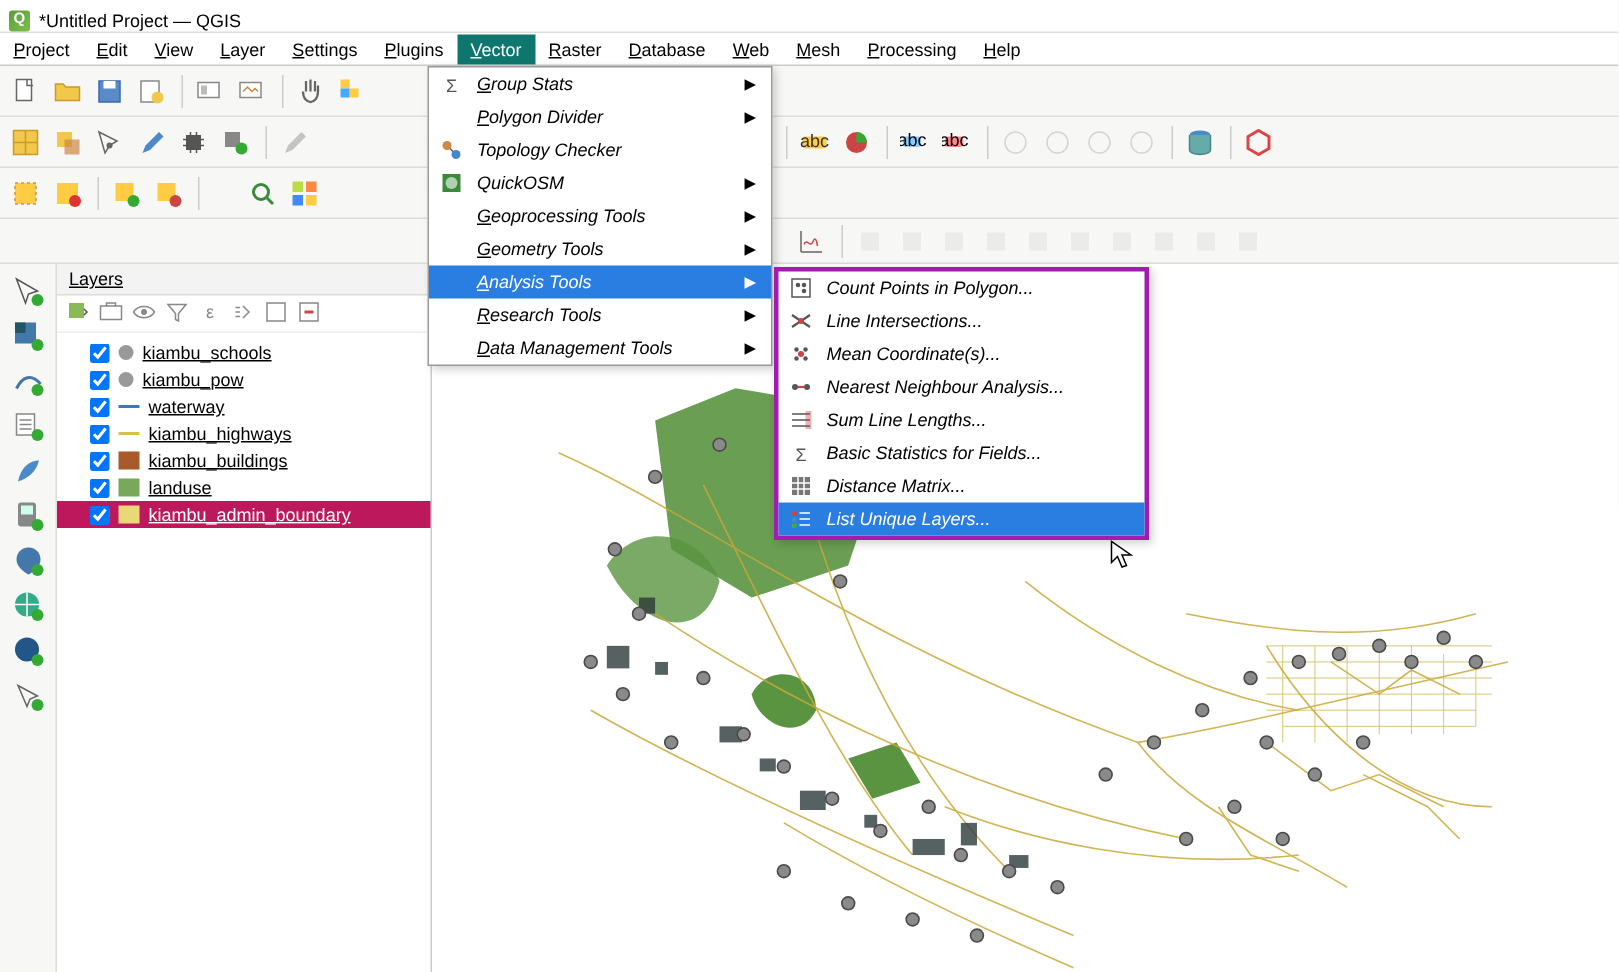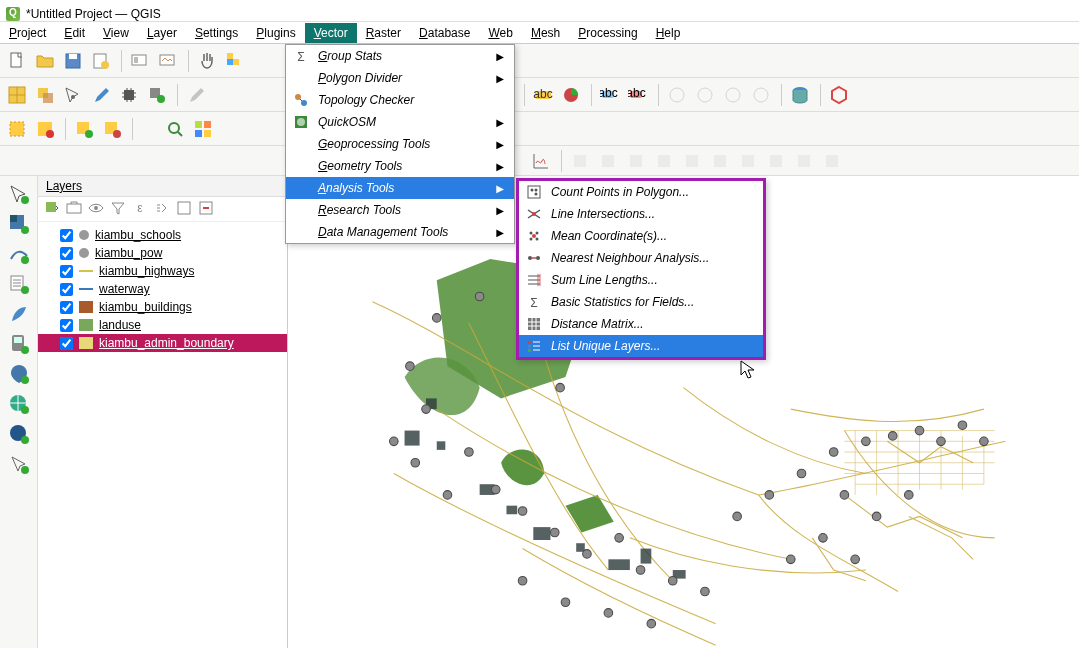--- a/index.html
+++ b/index.html
@@ -468,27 +468,27 @@
           <span class="swatch point"></span>
           <span class="lname">kiambu_schools</span>
         </div>
         <div class="layer-row">
           <input type="checkbox" checked="" style="">
           <span class="swatch point"></span>
           <span class="lname">kiambu_pow</span>
         </div>
         <div class="layer-row">
           <input type="checkbox" checked="" style="">
-          <span class="swatch line-y"></span>
-          <span class="lname">kiambu_highways</span>
+          <span class="swatch line-b"></span>
+          <span class="lname">waterway</span>
         </div>
         <div class="layer-row">
           <input type="checkbox" checked="" style="">
-          <span class="swatch line-b"></span>
-          <span class="lname">waterway</span>
+          <span class="swatch line-y"></span>
+          <span class="lname">kiambu_highways</span>
         </div>
         <div class="layer-row">
           <input type="checkbox" checked="" style="">
           <span class="swatch poly-br"></span>
           <span class="lname">kiambu_buildings</span>
         </div>
         <div class="layer-row">
           <input type="checkbox" checked="" style="">
           <span class="swatch poly-g"></span>
           <span class="lname">landuse</span>

